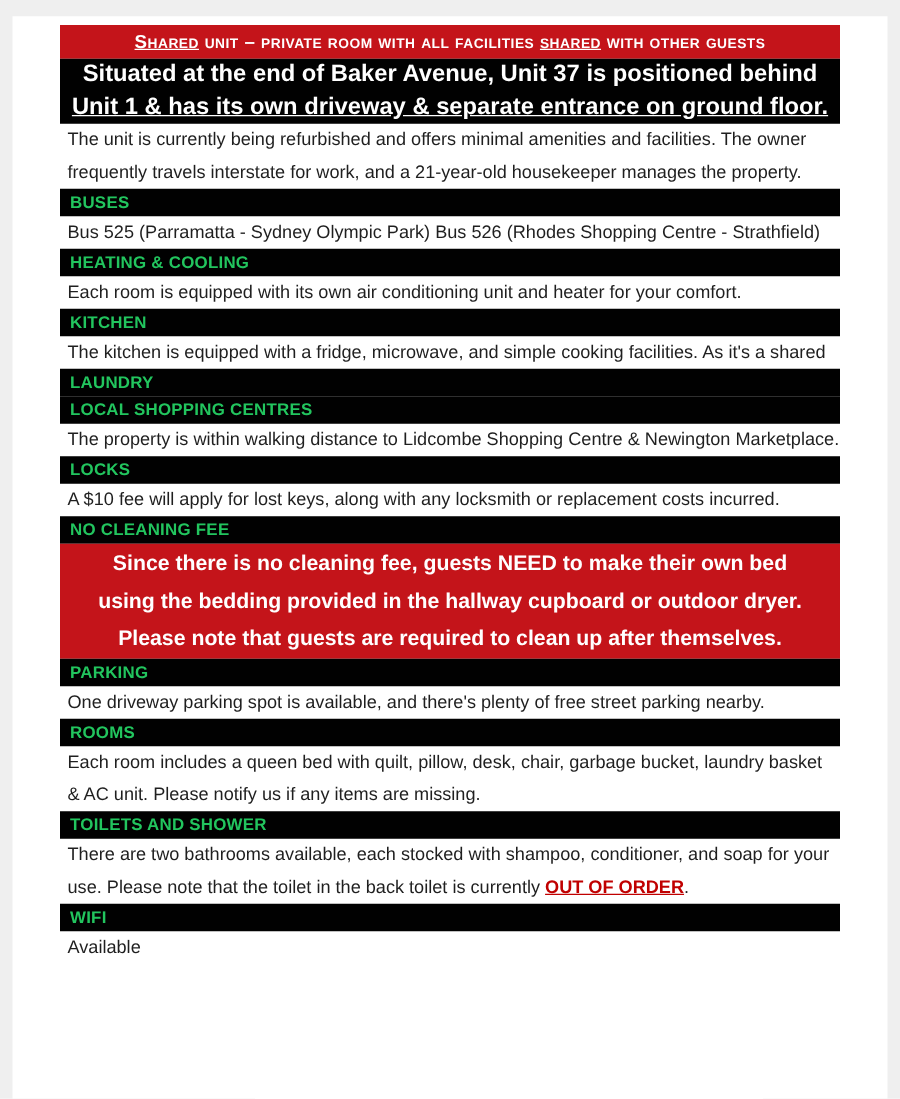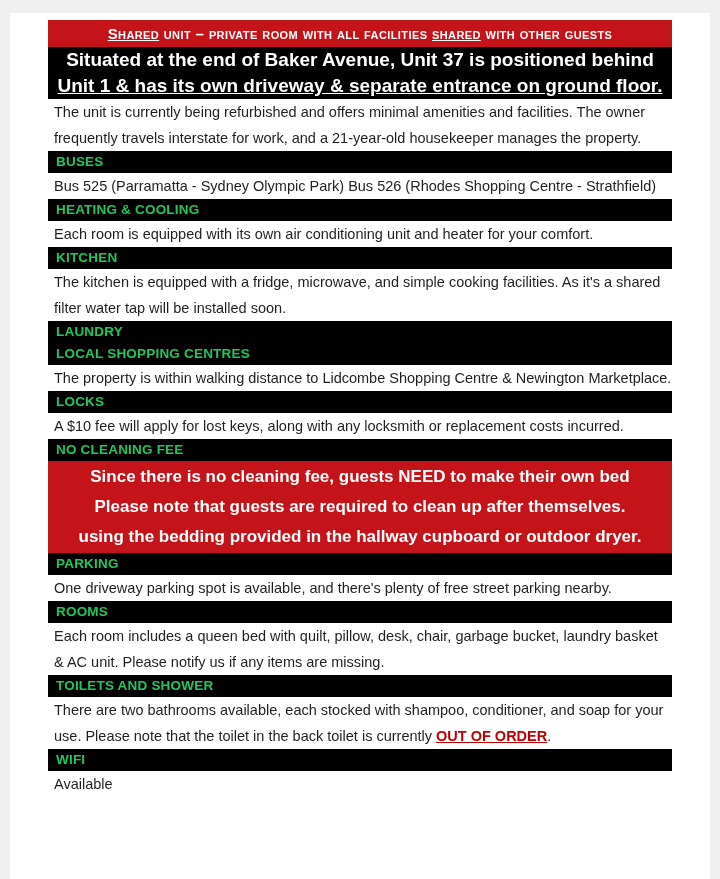--- a/index.html
+++ b/index.html
@@ -93,36 +93,35 @@
     <div class="para">
       <div class="line"><span>Bus 525 (Parramatta - Sydney Olympic Park) Bus 526 (Rhodes Shopping Centre - Strathfield)</span></div>
     </div>
     <div class="bar"><span>HEATING &amp; COOLING</span></div>
     <div class="para">
       <div class="line"><span>Each room is equipped with its own air conditioning unit and heater for your comfort.</span></div>
     </div>
     <div class="bar"><span>KITCHEN</span></div>
     <div class="para">
       <div class="line"><span>The kitchen is equipped with a fridge, microwave, and simple cooking facilities. As it's a shared</span></div>
-      <div class="line"><span>filter water tap will be installed soon.</span></div>
     </div>
     <div class="bar"><span>LAUNDRY</span></div>
     <div class="bar"><span>LOCAL SHOPPING CENTRES</span></div>
     <div class="para">
       <div class="line"><span>The property is within walking distance to Lidcombe Shopping Centre &amp; Newington Marketplace.</span></div>
     </div>
     <div class="bar"><span>LOCKS</span></div>
     <div class="para">
       <div class="line"><span>A $10 fee will apply for lost keys, along with any locksmith or replacement costs incurred.</span></div>
     </div>
     <div class="bar"><span>NO CLEANING FEE</span></div>
     <div class="banner red-warning">
       <div class="line"><span>Since there is no cleaning fee, guests NEED to make their own bed</span></div>
+      <div class="line"><span>using the bedding provided in the hallway cupboard or outdoor dryer.</span></div>
       <div class="line"><span>Please note that guests are required to clean up after themselves.</span></div>
-      <div class="line"><span>using the bedding provided in the hallway cupboard or outdoor dryer.</span></div>
     </div>
     <div class="bar"><span>PARKING</span></div>
     <div class="para">
       <div class="line"><span>One driveway parking spot is available, and there's plenty of free street parking nearby.</span></div>
     </div>
     <div class="bar"><span>ROOMS</span></div>
     <div class="para">
       <div class="line"><span>Each room includes a queen bed with quilt, pillow, desk, chair, garbage bucket, laundry basket</span></div>
       <div class="line"><span>&amp; AC unit. Please notify us if any items are missing.</span></div>
     </div>

